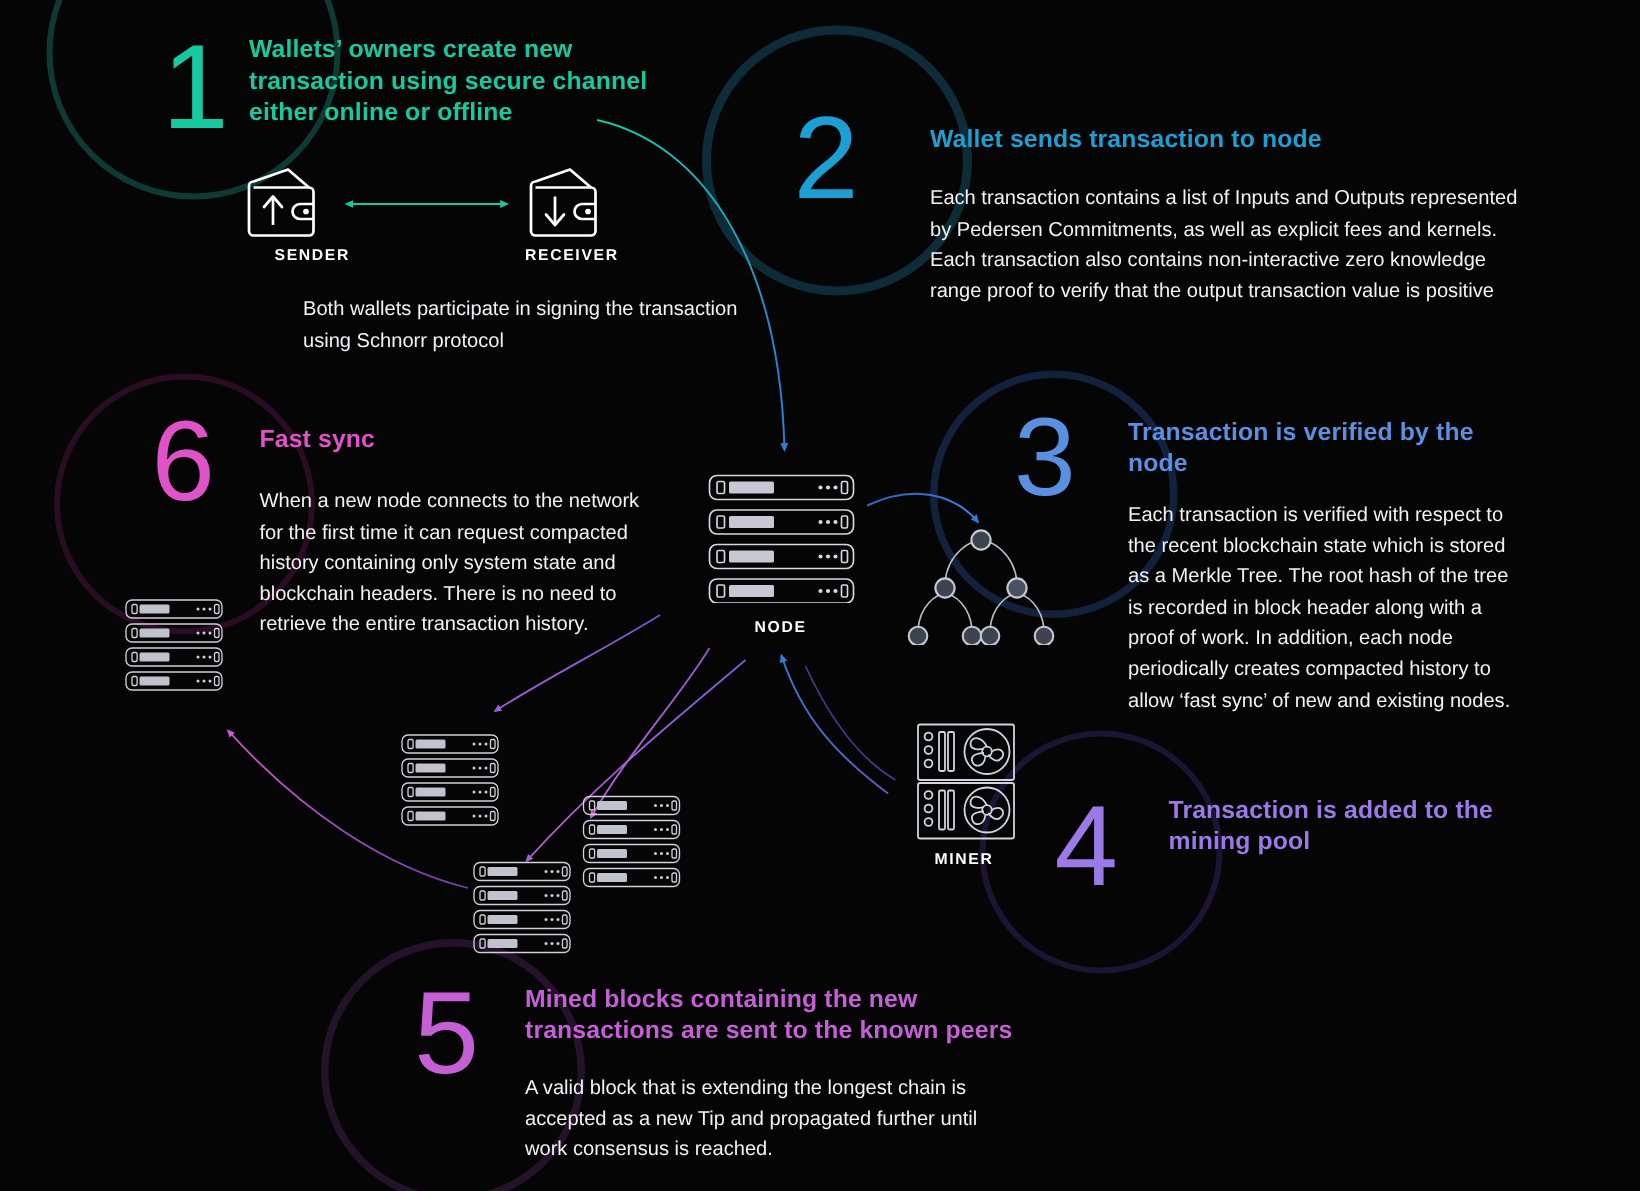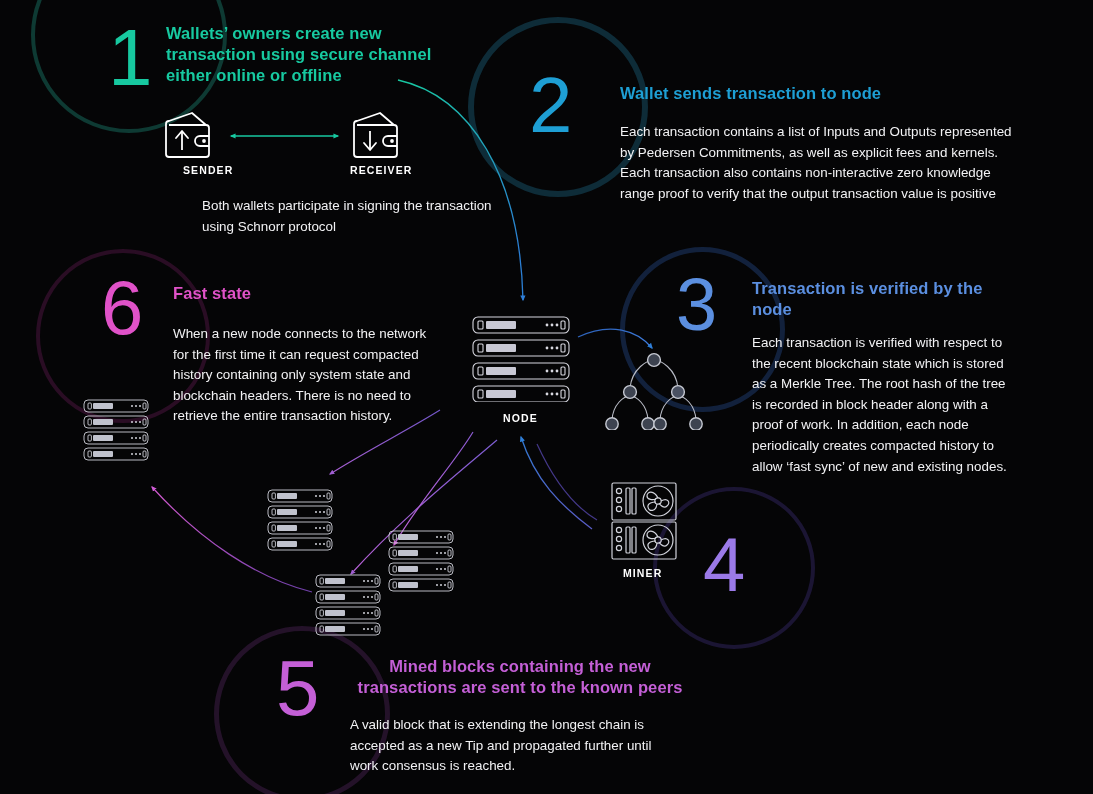--- a/index.html
+++ b/index.html
@@ -256,20 +256,21 @@
         <circle cx="47" cy="19" r="3.2"></circle>
         <path d="M47,16 C43,8 36,9 36,14 C36,18 42,18 45,17"></path>
         <path d="M50,19 C57,15 60,21 56,24 C53,27 49,23 48,21"></path>
         <path d="M46,22 C45,30 38,30 37,25 C36,21 42,20 45,20"></path>
       </g>
     </svg>
   </div>
   <div class="caption" style="left:623px;top:567px;">MINER</div>
 
   <div class="numeral" style="left:703px;top:527px;font-size:76px;color:#9b7ae8;">4</div>
+  <div class="heading" style="left:779px;top:530px;width:240px;color:#9b7ae8;">Transaction is added to the mining pool</div>
 
   <div class="icon" style="left:267px;top:489px;">
     <svg width="66" height="62" viewBox="0 0 66 62">
       <g fill="none" stroke="#cfd0d8" stroke-width="0.9">
         <g>
             <rect x="1" y="1" width="64" height="12" rx="4"></rect>
           <rect x="5" y="4" width="3.4" height="6" rx="1"></rect>
           <rect x="10" y="4" width="20" height="6" rx="1" fill="#c0c2cd" stroke="none"></rect>
           <circle cx="49" cy="7" r="1" fill="#cfd0d8" stroke="none"></circle>
           <circle cx="53" cy="7" r="1" fill="#cfd0d8" stroke="none"></circle>
@@ -387,25 +388,25 @@
           <circle cx="49" cy="7" r="1" fill="#cfd0d8" stroke="none"></circle>
           <circle cx="53" cy="7" r="1" fill="#cfd0d8" stroke="none"></circle>
           <circle cx="57" cy="7" r="1" fill="#cfd0d8" stroke="none"></circle>
           <rect x="60" y="4" width="3" height="6" rx="1"></rect>
           </g>
       </g>
     </svg>
   </div>
 
   <div class="numeral" style="left:276px;top:649px;font-size:78px;color:#c45fd6;">5</div>
-  <div class="heading" style="left:350px;top:656px;width:340px;color:#c45fd6;text-align:center;">Mined blocks containing the new transactions are sent to the known peers</div>
+  <div class="heading" style="left:350px;top:656px;width:340px;color:#c45fd6;">Mined blocks containing the new transactions are sent to the known peers</div>
   <div class="body" style="left:350px;top:715px;width:330px;">A valid block that is extending the longest chain is accepted as a new Tip and propagated further until work consensus is reached.</div>
 
   <div class="numeral" style="left:101px;top:270px;font-size:76px;color:#e052c8;">6</div>
-  <div class="heading" style="left:173px;top:283px;width:230px;color:#e052c8;">Fast state</div>
+  <div class="heading" style="left:173px;top:283px;width:230px;color:#e052c8;">Fast sync</div>
   <div class="body" style="left:173px;top:324px;width:272px;">When a new node connects to the network for the first time it can request compacted history containing only system state and blockchain headers. There is no need to retrieve the entire transaction history.</div>
 
   <div class="icon" style="left:83px;top:399px;">
     <svg width="66" height="62" viewBox="0 0 66 62">
       <g fill="none" stroke="#cfd0d8" stroke-width="0.9">
         <g>
             <rect x="1" y="1" width="64" height="12" rx="4"></rect>
           <rect x="5" y="4" width="3.4" height="6" rx="1"></rect>
           <rect x="10" y="4" width="20" height="6" rx="1" fill="#c0c2cd" stroke="none"></rect>
           <circle cx="49" cy="7" r="1" fill="#cfd0d8" stroke="none"></circle>

